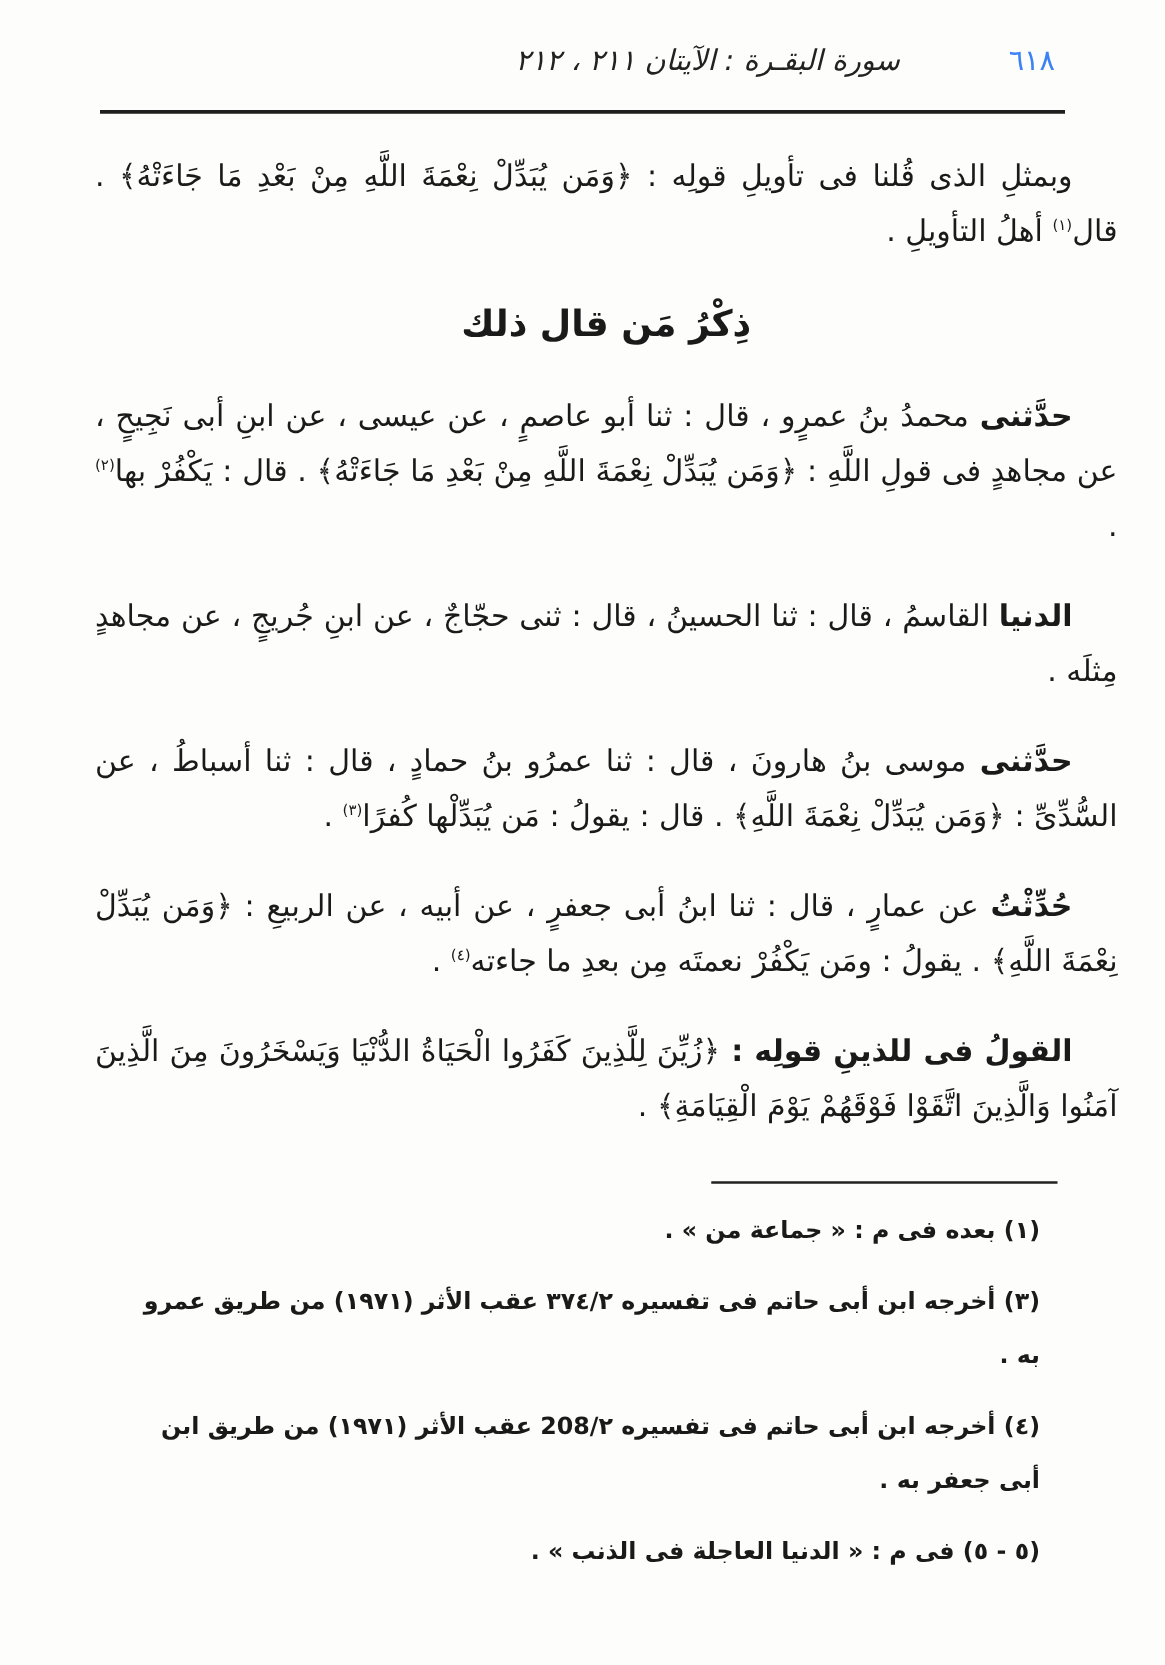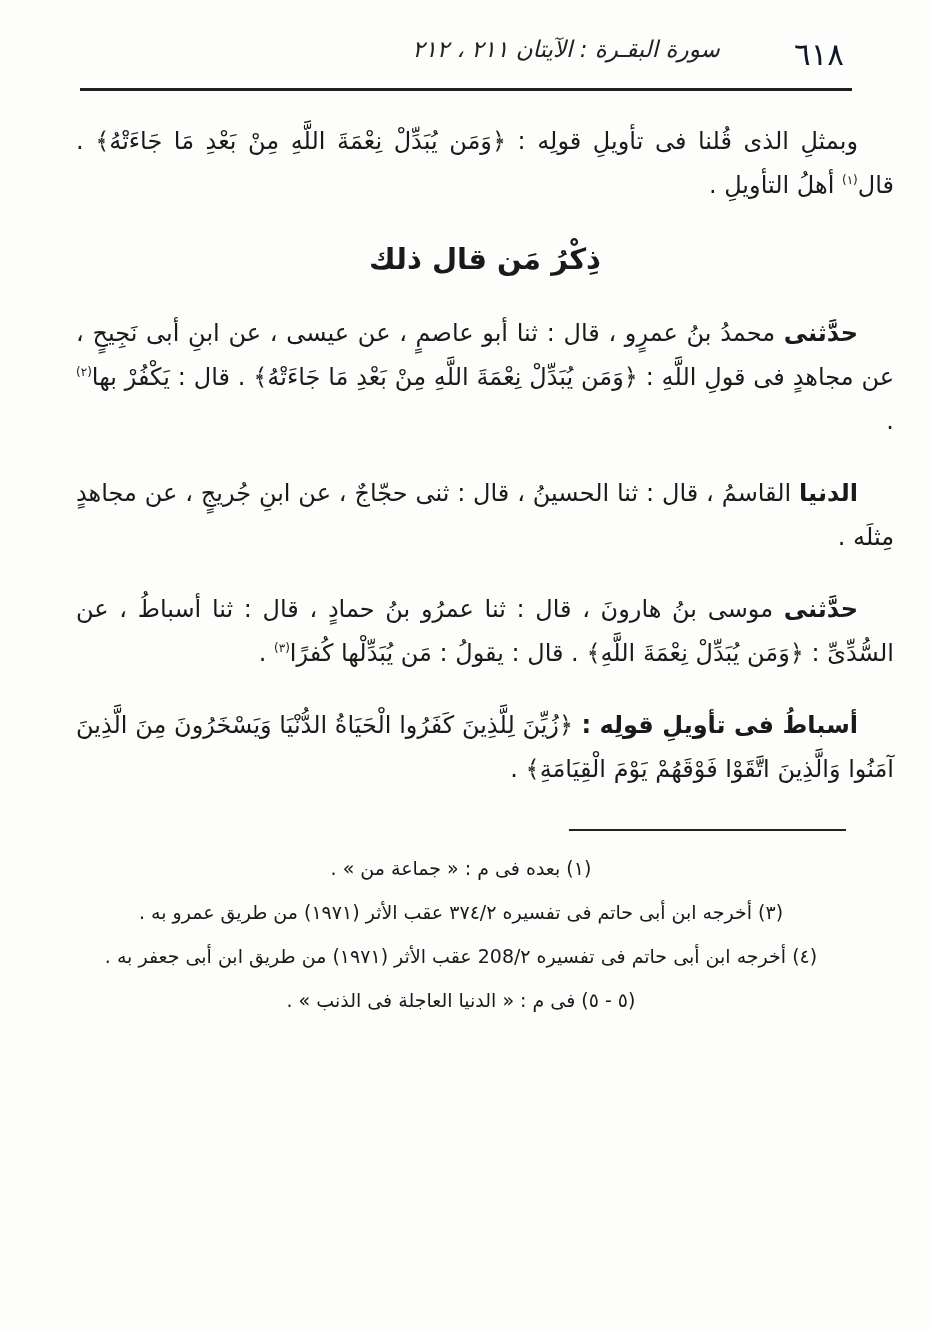--- a/index.html
+++ b/index.html
@@ -11,21 +11,21 @@
   .page {
     box-sizing:border-box; width:932px; height:1256px;
     direction:rtl; color:#1a1a1a; position:relative;
   }
   .page-header { position:relative; height:88px; }
   .running-title {
     position:absolute; top:36px; left:50%;
     transform:translateX(calc(-50% + 100px));
     font-size:23px; font-style:italic; white-space:nowrap; color:#222;
   }
-  .page-number { position:absolute; top:36px; right:88px; font-size:31px; color:#0f172a; }
+  .page-number { position:absolute; top:36px; right:88px; font-size:23px; color:#3b82f6; }
   .header-rule { margin:0 80px; border-top:3px solid #1f1f1f; }
 
   .body-text { padding:28px 38px 0 76px; font-size:24px; line-height:44px; }
   .para {
     margin:0 0 28px 0;
     text-align:justify; text-align-last:right; text-indent:36px;
   }
   .para.heading {
     font-size:29px; font-weight:bold; line-height:48px;
     text-align:left; text-align-last:center; text-indent:0;
@@ -33,41 +33,42 @@
   }
   .seg.b { font-weight:bold; }
   .seg.quran { }
   sup.fnmark { font-size:12px; vertical-align:super; line-height:0; }
 
   .footnote-divider {
     border-top:2.5px solid #222; width:277px; height:0;
     margin:38px 86px 16px auto;
   }
   .footnotes { padding:0 86px 0 76px; font-size:19px; line-height:43px; }
-  .footnote { margin:1px; text-align:center; }
+  .footnote { margin:14px; text-align:right;font-weight:bold; }
 </style>
 </head>
 <body>
 
 <div class="page">
 
   <header class="page-header">
     <div class="running-title">سورة البقـرة : الآيتان ٢١١ ، ٢١٢</div>
     <div class="page-number">٦١٨</div>
   </header>
 
   <div class="header-rule"></div>
 
   <main class="body-text">
       <p class="para normal"><span class="seg">وبمثلِ الذى قُلنا فى تأويلِ قولِه : </span><span class="seg quran">﴿وَمَن يُبَدِّلْ نِعْمَةَ اللَّهِ مِنْ بَعْدِ مَا جَاءَتْهُ﴾</span><span class="seg"> . قال</span><sup class="fnmark">(١)</sup><span class="seg"> أهلُ التأويلِ .</span></p>
       <p class="para heading"><span class="seg b">ذِكْرُ مَن قال ذلك</span></p>
       <p class="para normal"><span class="seg b">حدَّثنى</span><span class="seg"> محمدُ بنُ عمرٍو ، قال : ثنا أبو عاصمٍ ، عن عيسى ، عن ابنِ أبى نَجِيحٍ ، عن مجاهدٍ فى قولِ اللَّهِ : </span><span class="seg quran">﴿وَمَن يُبَدِّلْ نِعْمَةَ اللَّهِ مِنْ بَعْدِ مَا جَاءَتْهُ﴾</span><span class="seg"> . قال : يَكْفُرْ بها</span><sup class="fnmark">(٢)</sup><span class="seg"> .</span></p>
       <p class="para normal"><span class="seg b">الدنيا</span><span class="seg"> القاسمُ ، قال : ثنا الحسينُ ، قال : ثنى حجّاجٌ ، عن ابنِ جُريجٍ ، عن مجاهدٍ مِثلَه .</span></p>
       <p class="para normal"><span class="seg b">حدَّثنى</span><span class="seg"> موسى بنُ هارونَ ، قال : ثنا عمرُو بنُ حمادٍ ، قال : ثنا أسباطُ ، عن السُّدِّىِّ : </span><span class="seg quran">﴿وَمَن يُبَدِّلْ نِعْمَةَ اللَّهِ﴾</span><span class="seg"> . قال : يقولُ : مَن يُبَدِّلْها كُفرًا</span><sup class="fnmark">(٣)</sup><span class="seg"> .</span></p>
-      <p class="para normal"><span class="seg b">أسباطُ فى تأويلِ قولِه : </span><span class="seg quran">﴿زُيِّنَ لِلَّذِينَ كَفَرُوا الْحَيَاةُ الدُّنْيَا وَيَسْخَرُونَ مِنَ الَّذِينَ آمَنُوا وَالَّذِينَ اتَّقَوْا فَوْقَهُمْ يَوْمَ الْقِيَامَةِ﴾</span><span class="seg"> .</span></p>
+      <p class="para normal"><span class="seg b">حُدِّثْتُ</span><span class="seg"> عن عمارٍ ، قال : ثنا ابنُ أبى جعفرٍ ، عن أبيه ، عن الربيعِ : </span><span class="seg quran">﴿وَمَن يُبَدِّلْ نِعْمَةَ اللَّهِ﴾</span><span class="seg"> . يقولُ : ومَن يَكْفُرْ نعمتَه مِن بعدِ ما جاءته</span><sup class="fnmark">(٤)</sup><span class="seg"> .</span></p>
+      <p class="para normal"><span class="seg b">القولُ فى للذينِ قولِه : </span><span class="seg quran">﴿زُيِّنَ لِلَّذِينَ كَفَرُوا الْحَيَاةُ الدُّنْيَا وَيَسْخَرُونَ مِنَ الَّذِينَ آمَنُوا وَالَّذِينَ اتَّقَوْا فَوْقَهُمْ يَوْمَ الْقِيَامَةِ﴾</span><span class="seg"> .</span></p>
     </main>
 
   <div class="footnote-divider"></div>
 
   <section class="footnotes">
       <p class="footnote">(١) بعده فى م : « جماعة من » .</p>
       <p class="footnote">(٣) أخرجه ابن أبى حاتم فى تفسيره ٣٧٤/٢ عقب الأثر (١٩٧١) من طريق عمرو به .</p>
       <p class="footnote">(٤) أخرجه ابن أبى حاتم فى تفسيره 208/٢ عقب الأثر (١٩٧١) من طريق ابن أبى جعفر به .</p>
       <p class="footnote">(٥ - ٥) فى م : « الدنيا العاجلة فى الذنب » .</p>
     </section>

